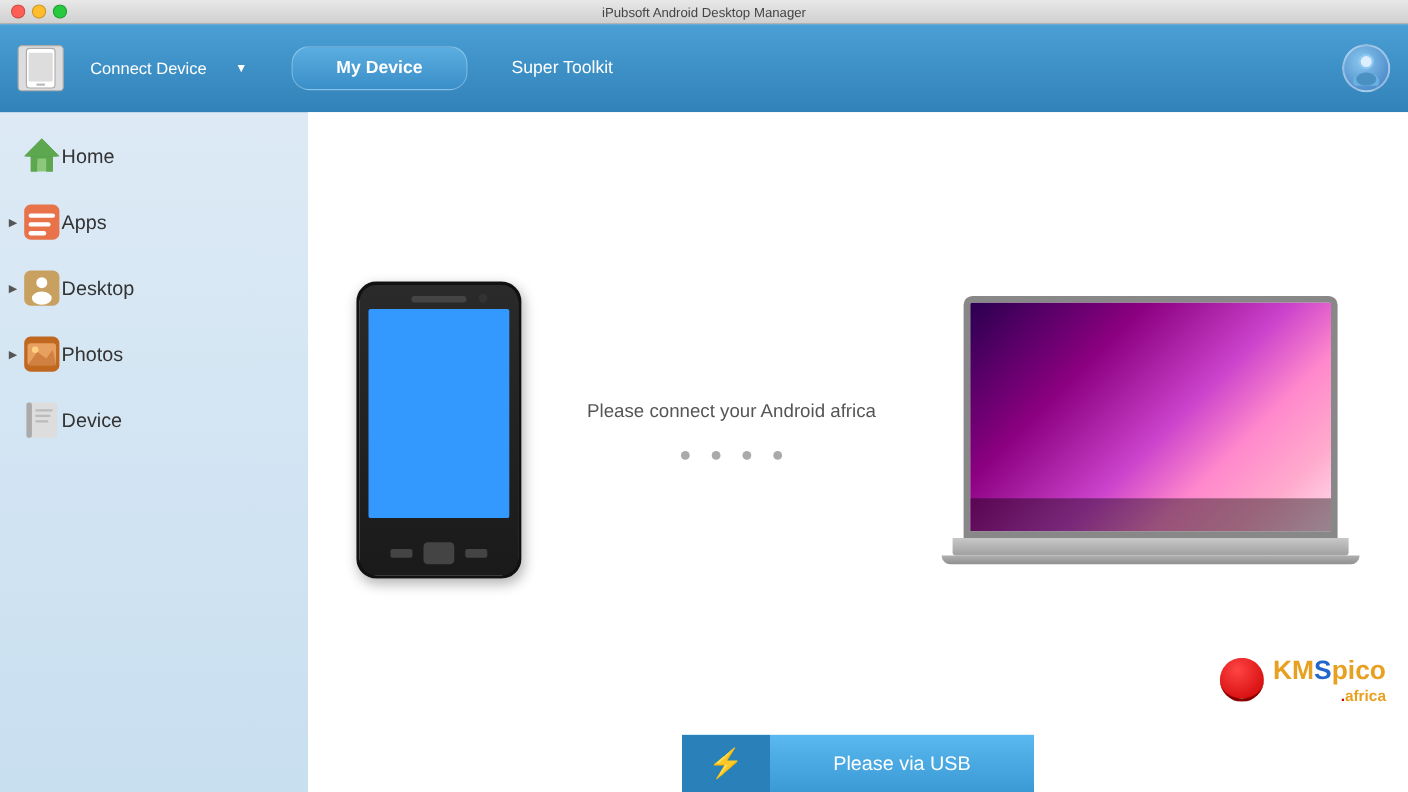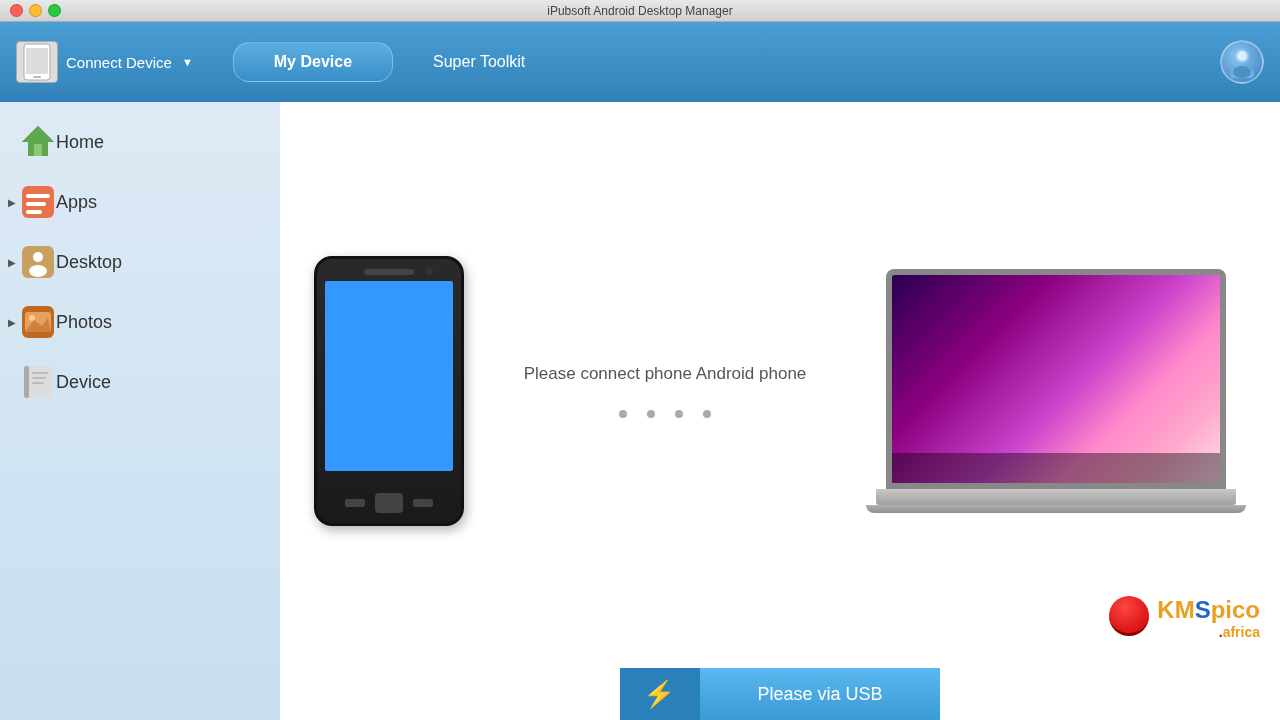--- a/index.html
+++ b/index.html
@@ -38,21 +38,21 @@
       height: 80px;
       background: linear-gradient(to bottom, #4a9fd4, #3182b8);
       display: flex;
       align-items: center;
       padding: 0 16px;
       position: relative;
     }
     .connect-device-btn {
       display: flex;
       align-items: center;
-      gap: 8px;
+      gap: 24px;
       cursor: pointer;
     }
     .device-icon {
       width: 42px; height: 42px;
       background: #ddd;
       border-radius: 4px;
       display: flex; align-items: center; justify-content: center;
       border: 1px solid #aaa;
       overflow: hidden;
     }
@@ -263,21 +263,21 @@
       width: 380px; height: 8px;
       background: linear-gradient(to bottom, #b0b0b0, #909090);
       border-radius: 0 0 8px 8px;
     }
 
     
     .watermark {
       position: absolute;
       bottom: 80px;
       right: 20px;
-      display: flex; gap: 8px;
+      display: flex; align-items: center; gap: 8px;
     }
     .kms-logo-icon {
       width: 40px; height: 40px;
       background: radial-gradient(circle at 40% 30%, #ff4444, #cc0000);
       border-radius: 50%;
       border-bottom: 3px solid #880000;
     }
     .kms-text {
       font-size: 24px; font-weight: 900;
       display: inline;
@@ -457,21 +457,21 @@
           <div class="phone-screen"></div>
           <div class="phone-bottom">
             <div class="phone-btn"></div>
             <div class="phone-btn-home"></div>
             <div class="phone-btn"></div>
           </div>
         </div>
       </div>
 
       <div class="dots-area">
-        <div class="connect-message">Please connect phone Android phone</div>
+        <div class="connect-message">Please connect your Android africa</div>
         <div class="dots-row">
           <div class="dot"></div>
           <div class="dot"></div>
           <div class="dot"></div>
           <div class="dot"></div>
         </div>
       </div>
 
       <div class="laptop-container">
         <div class="laptop">

